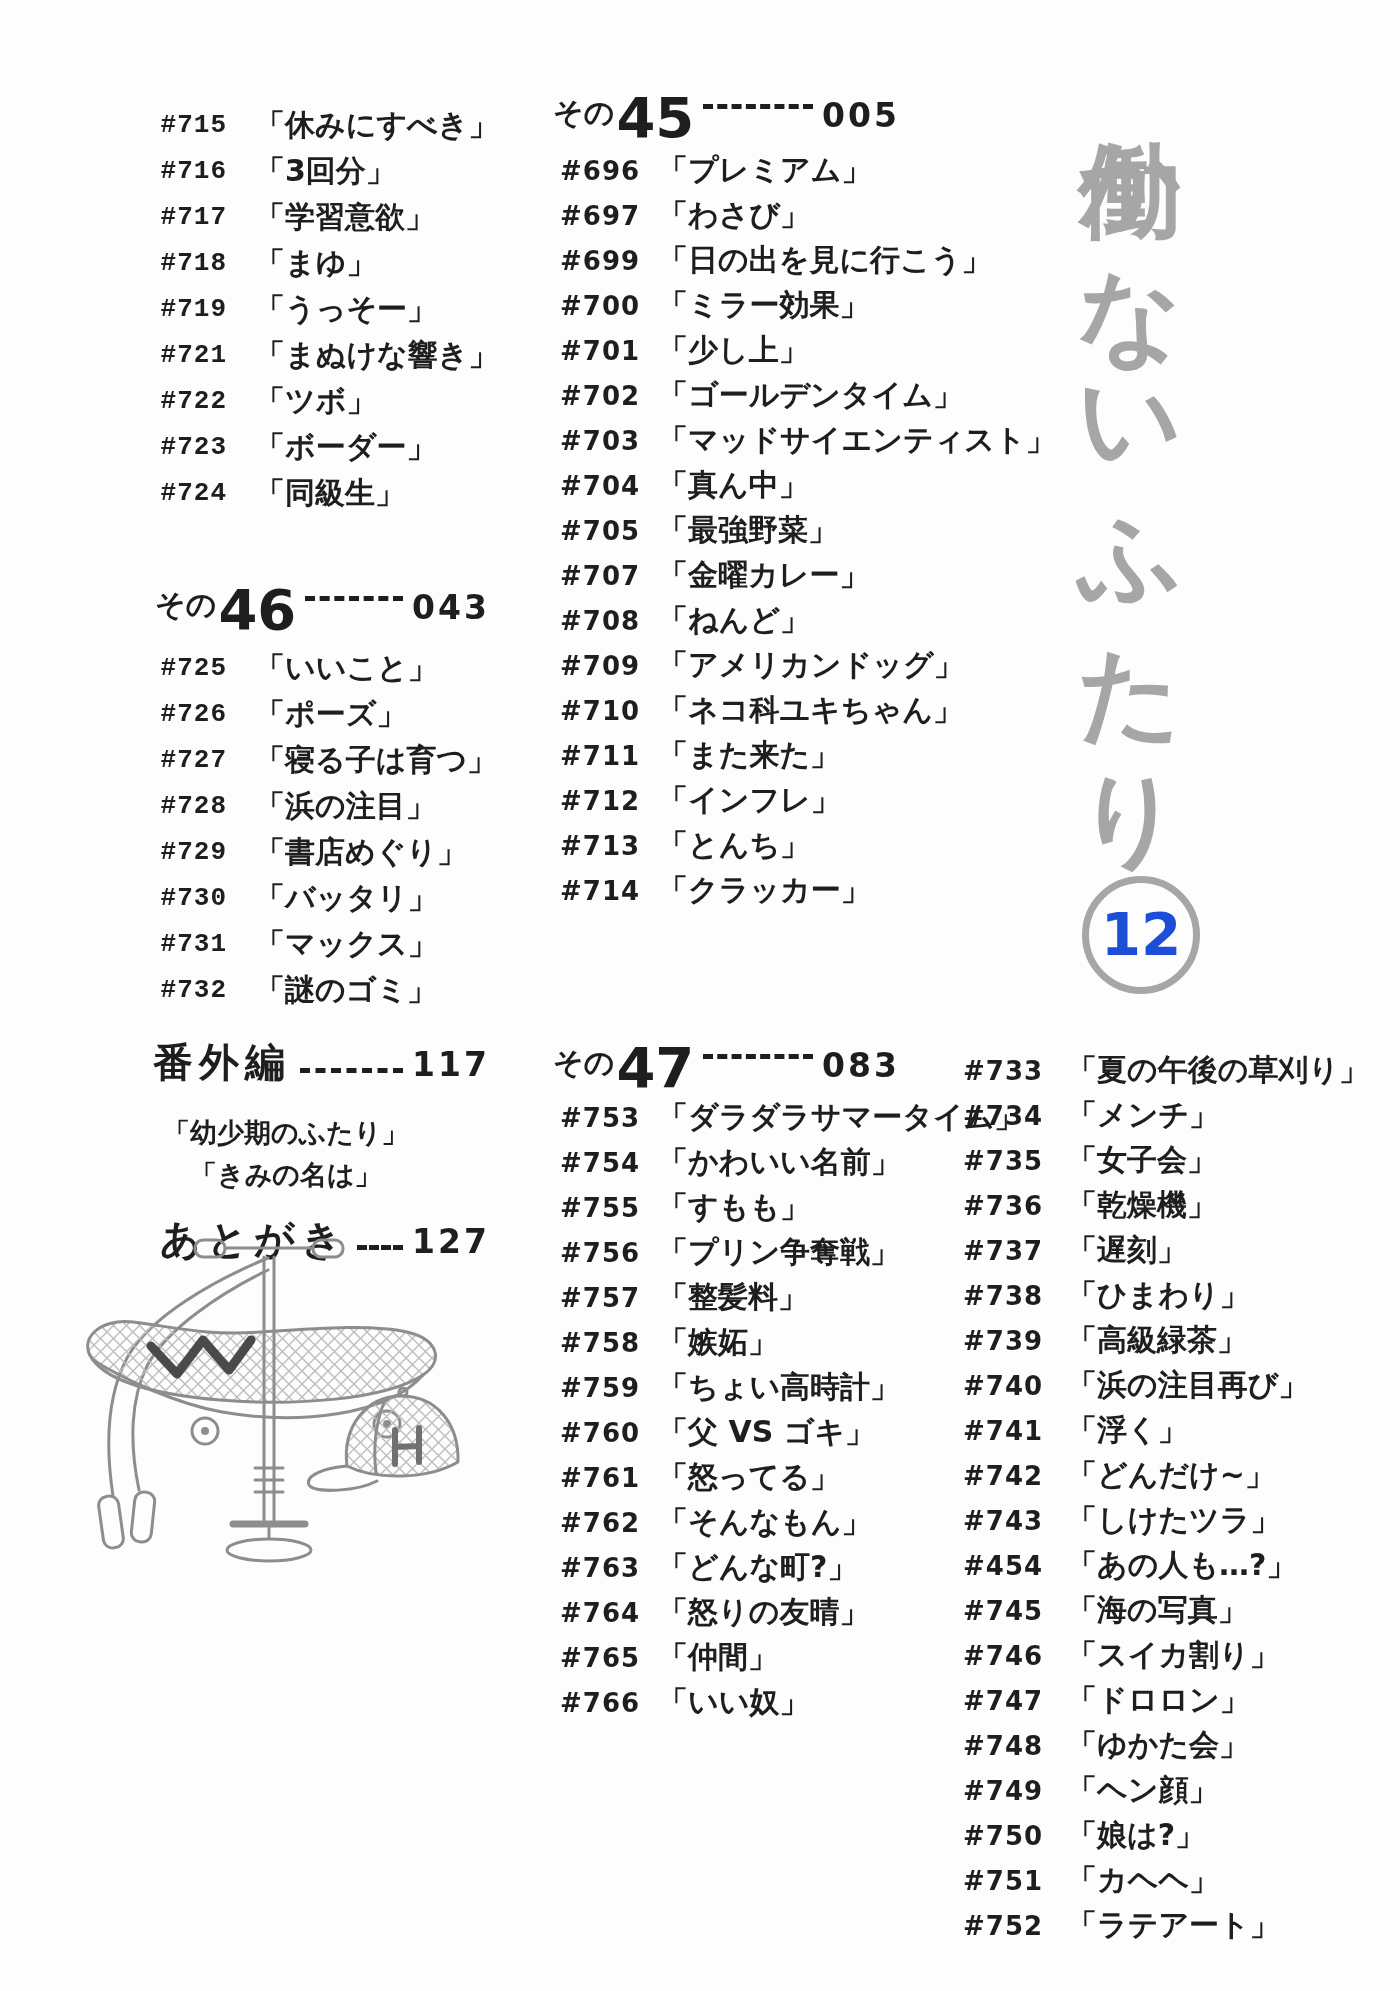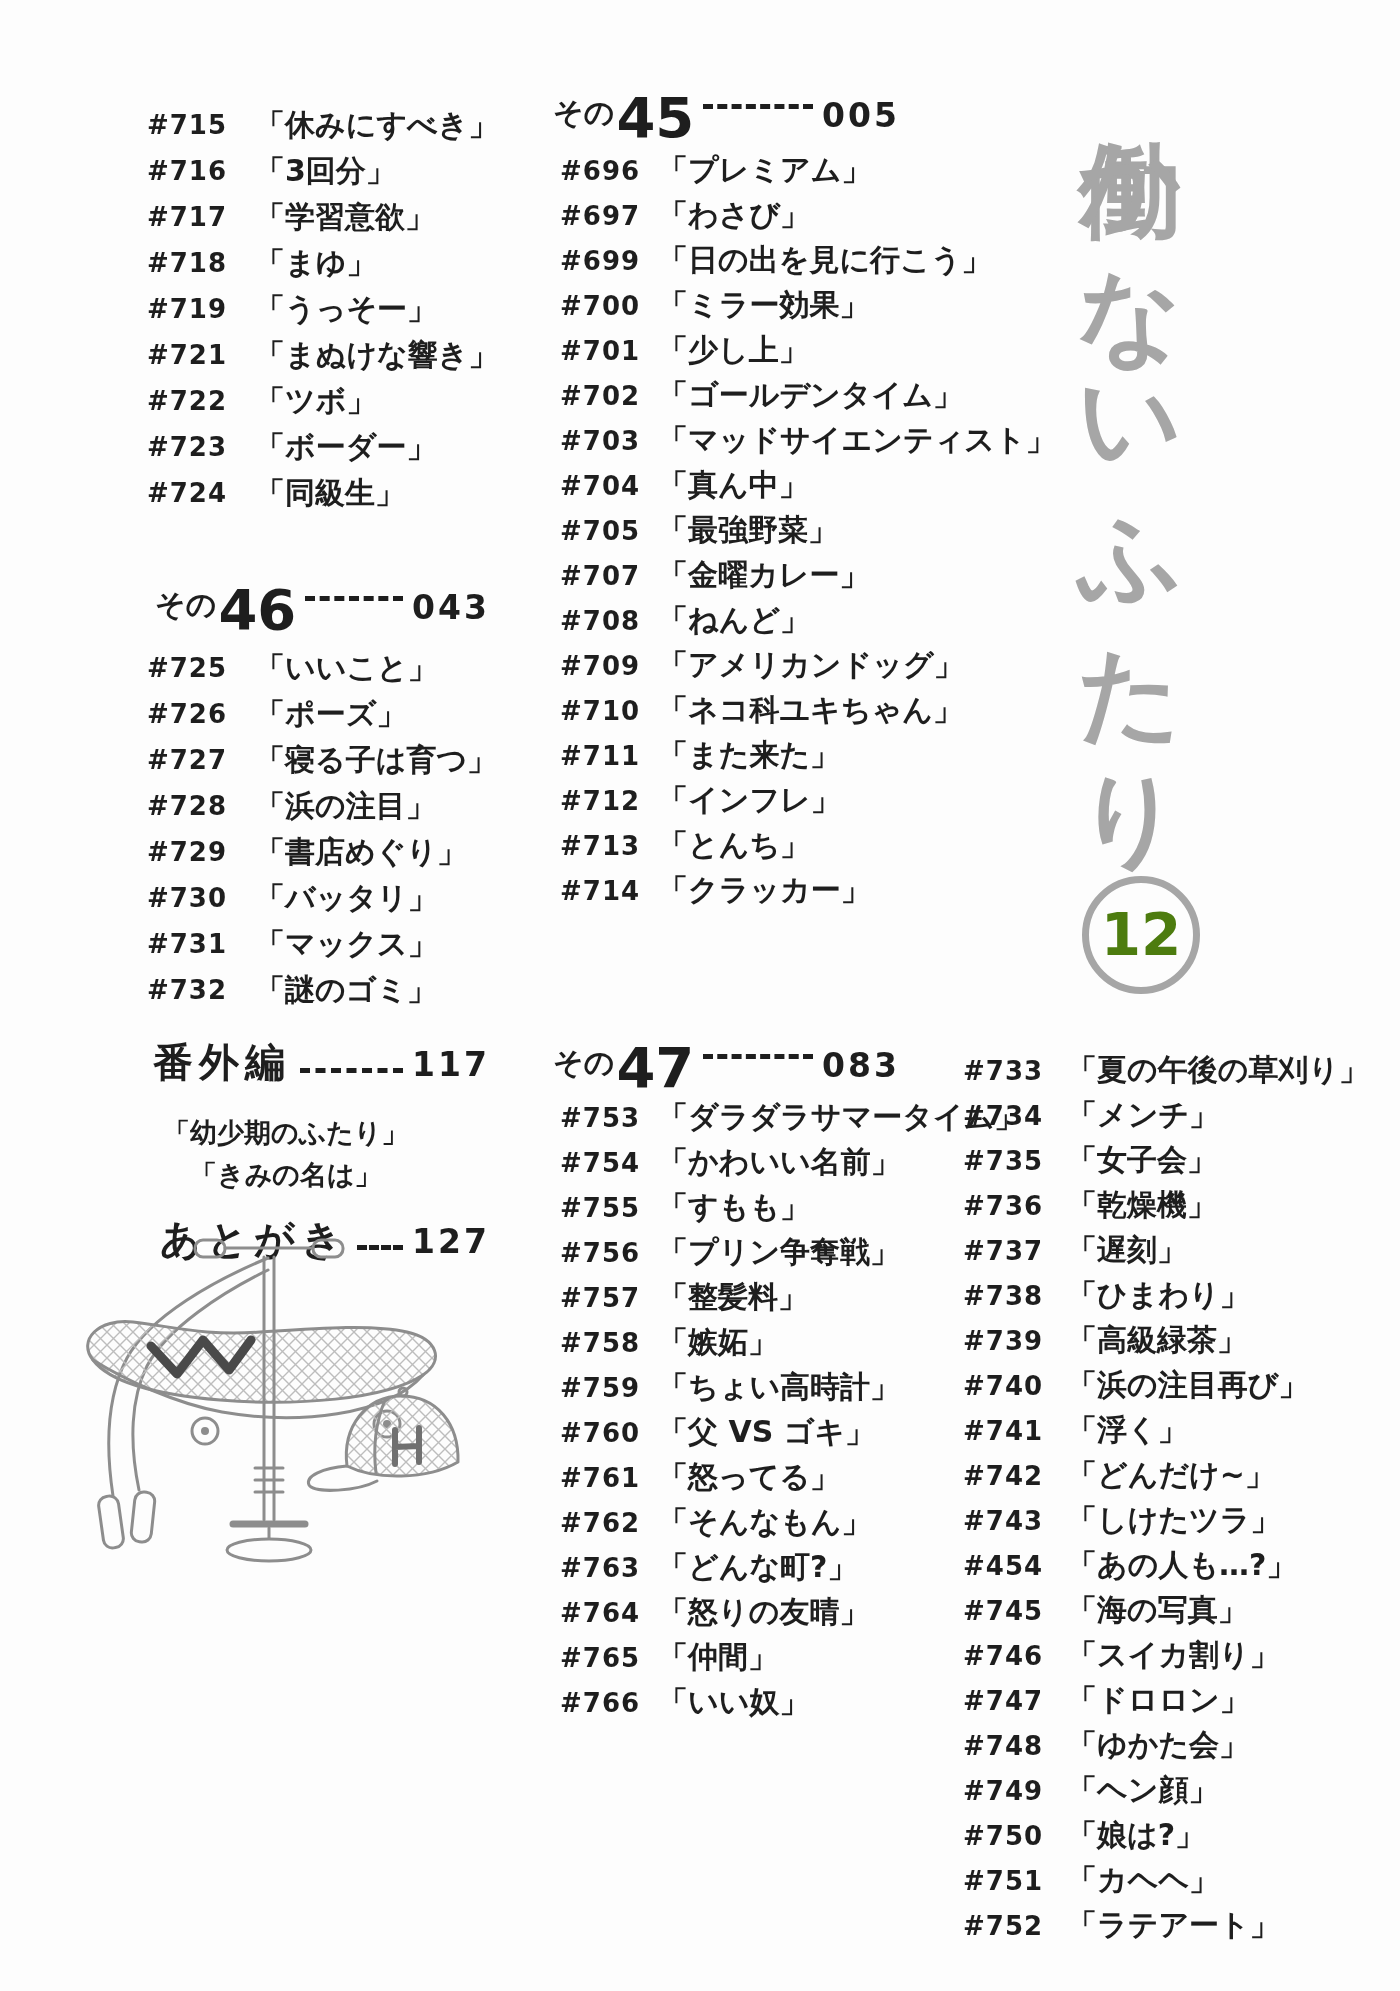--- a/index.html
+++ b/index.html
@@ -13,21 +13,21 @@
   }
   
   .toc-list{position:absolute;}
   .toc-row{display:flex;align-items:center;}
   .rh46 .toc-row{height:46px;}
   .rh45 .toc-row{height:45px;align-items:center;}
   .toc-row .num{
     font-weight:700;font-size:26px;letter-spacing:1px;
     text-align:right;flex:0 0 auto;white-space:nowrap;
   }
-  .numw107 .toc-row .num{width:107px;}
+  .numw107 .toc-row .num{width:107px;font-family:Liberation Mono, monospace;}
   .numw70 .toc-row .num{width:70px;}
   .toc-row .ttl{
     font-weight:700;font-size:30px;margin-left:28px;white-space:nowrap;
   }
   .ml34 .toc-row .ttl{margin-left:34px;}
   
   .sec-header{position:absolute;display:flex;align-items:center;}
   .sec-prefix{font-size:30px;font-weight:700;padding-bottom:10px;white-space:nowrap;}
   .sec-num{font-size:56px;font-weight:700;line-height:1;margin-left:2px;}
   .leader{flex:1;border-top:5px dashed #1e1e1e;margin:0 9px 24px 9px;height:0;}
@@ -42,21 +42,21 @@
   .vtitle{
     position:absolute;left:1062px;top:60px;height:830px;
     writing-mode:vertical-rl;text-orientation:upright;
     font-size:102px;font-weight:700;letter-spacing:10px;
     color:#a6a6a6;white-space:nowrap;
   }
   .vol-badge{
     position:absolute;left:1082px;top:876px;width:104px;height:104px;
     border:7px solid #a6a6a6;border-radius:50%;
     display:flex;align-items:center;justify-content:center;
-    font-size:58px;font-weight:700;color:#4d7c0f;
+    font-size:58px;font-weight:700;color:#1d4ed8;
   }
   
   .doodle{position:absolute;left:55px;top:1228px;width:430px;height:350px;}
 </style>
 </head>
 <body>
 
 <div class="page">
 
   <div class="toc-list rh46 numw107" style="left:120px;top:102px;">

